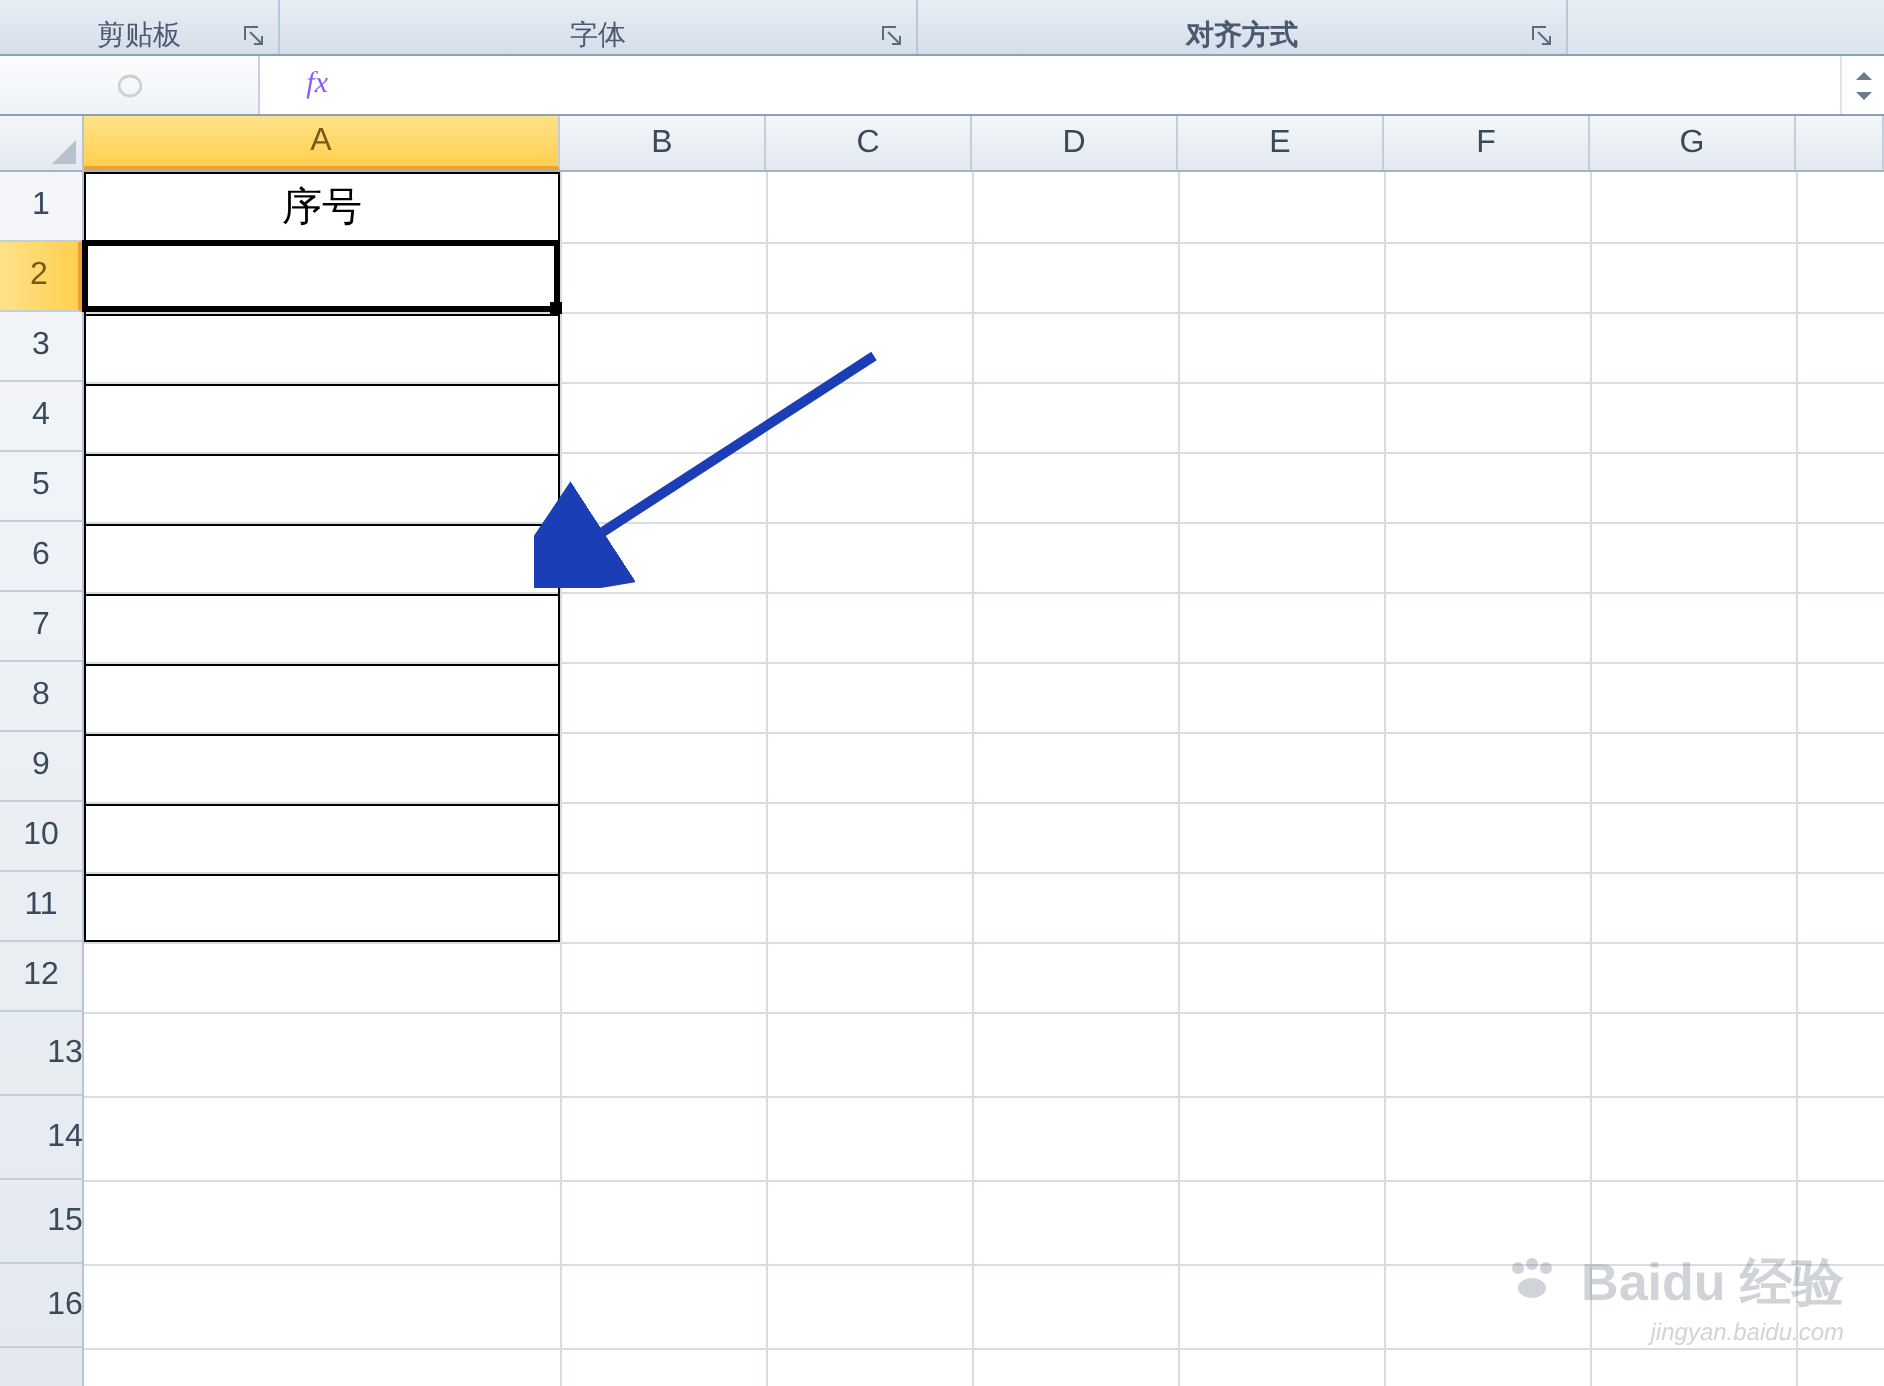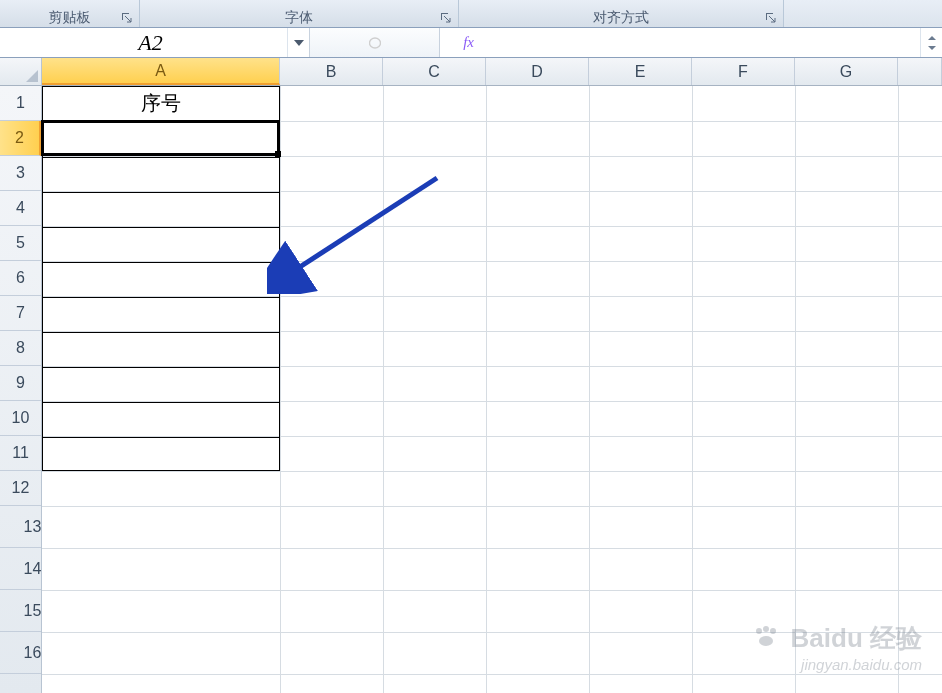--- a/index.html
+++ b/index.html
@@ -30,21 +30,21 @@
     .ribbon-group .launcher {
       position: absolute;
       right: 6px;
       bottom: 4px;
       width: 12px;
       height: 12px;
       color: #5a6b80;
     }
     .rg1 { width: 140px; }
     .rg2 { width: 319px; }
-    .rg3 { width: 325px; }
+    .rg3 { width: 325px; font-weight: bold; }
     .rg4 { width: 158px; }
 
     .formula-bar {
       height: 30px;
       display: flex;
       align-items: stretch;
       border-bottom: 1px solid #8ba0bc;
       background: #fff;
     }
     .name-box-wrap {
@@ -226,21 +226,21 @@
     }
     .watermark {
       position: absolute;
       right: 20px;
       bottom: 20px;
       text-align: right;
       color: rgba(120,130,140,0.35);
       font-family: Arial, sans-serif;
     }
     .watermark .l1 { font-size: 26px; font-weight: bold; }
-    .watermark .l2 { font-size: 15px; font-style: italic; }
+    .watermark .l2 { font-size: 12px; font-style: italic; }
     .paw { display:inline-block; margin-right:4px;}
   </style>
 </head>
 <body>
 
 <div class="ribbon-groups">
   <div class="ribbon-group rg1">
     <span>剪贴板</span>
     <span class="launcher">
       <svg viewBox="0 0 12 12" width="12" height="12">
@@ -263,28 +263,20 @@
     <span class="launcher">
       <svg viewBox="0 0 12 12" width="12" height="12">
           <path d="M1 1h7v1H2v6H1z" fill="currentColor"></path>
           <path d="M4 4l6 6M10 6v4H6" stroke="currentColor" fill="none" stroke-width="1"></path>
         </svg>
     </span>
   </div>
 </div>
 
 <div class="formula-bar">
-  <div class="name-box-wrap">
-    <div class="name-box">A2</div>
-    <div class="name-dropdown">
-      <svg width="10" height="6" viewBox="0 0 10 6">
-          <path d="M0 0l5 6 5-6z" fill="currentColor"></path>
-        </svg>
-    </div>
-  </div>
   <div class="fx-buttons">
     <div class="fx-btn">
       <svg viewBox="0 0 12 12" width="12" height="12">
           <ellipse cx="6" cy="6" rx="5.5" ry="5" fill="none" stroke="#cfcfcf" stroke-width="1.4"></ellipse>
         </svg>
     </div>
   </div>
   <div class="fx-label">fx</div>
   <div class="formula-input"></div>
   <div class="formula-expand">

